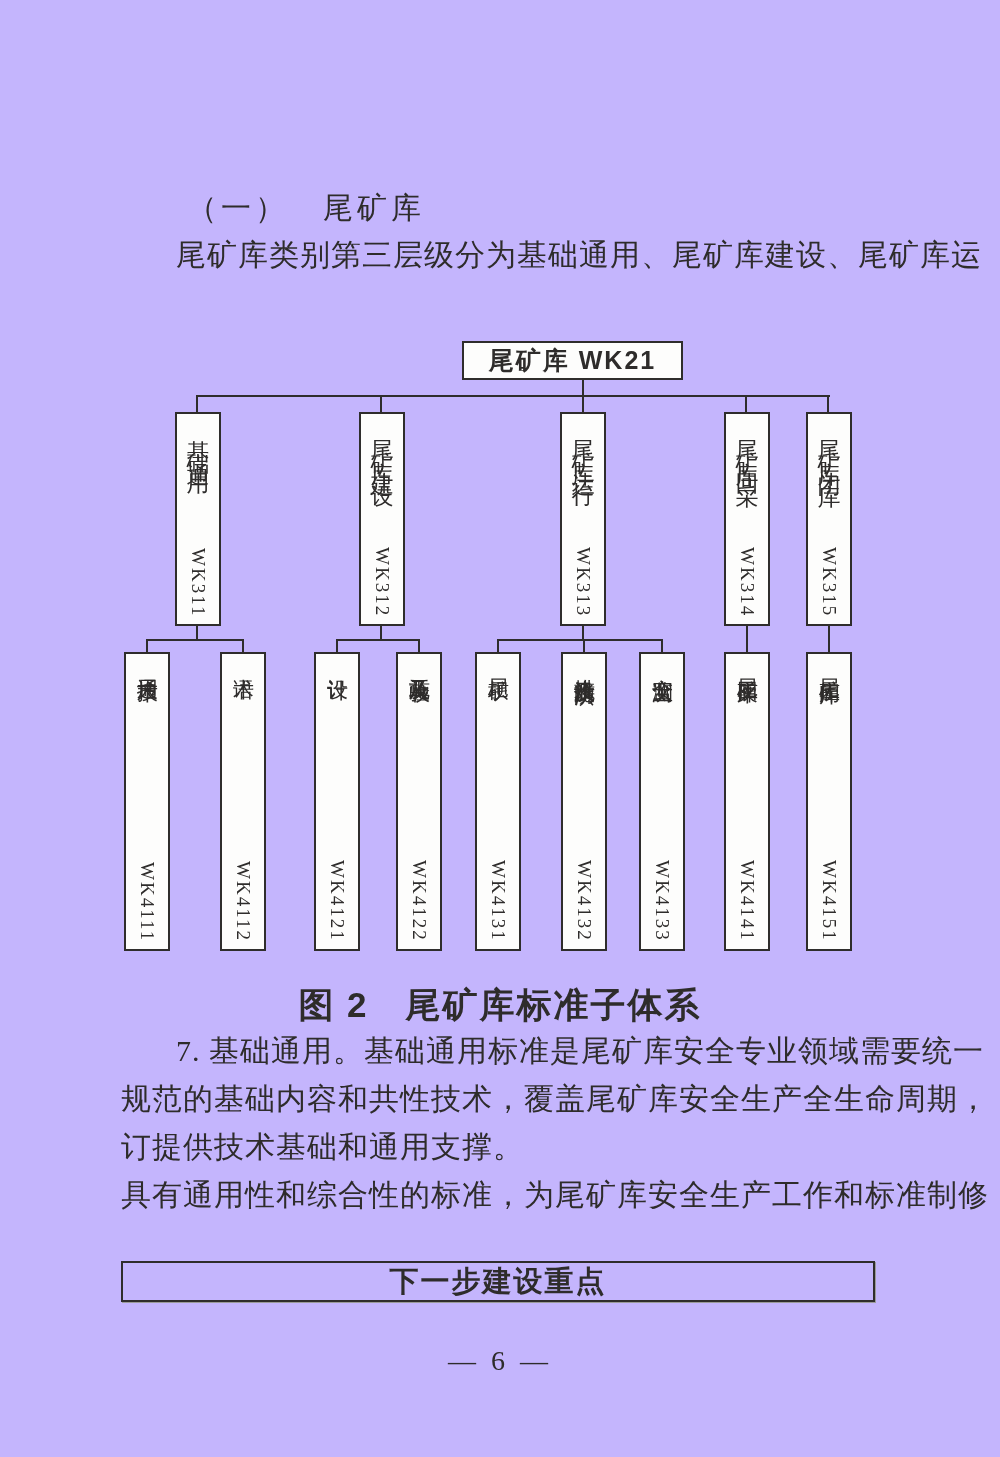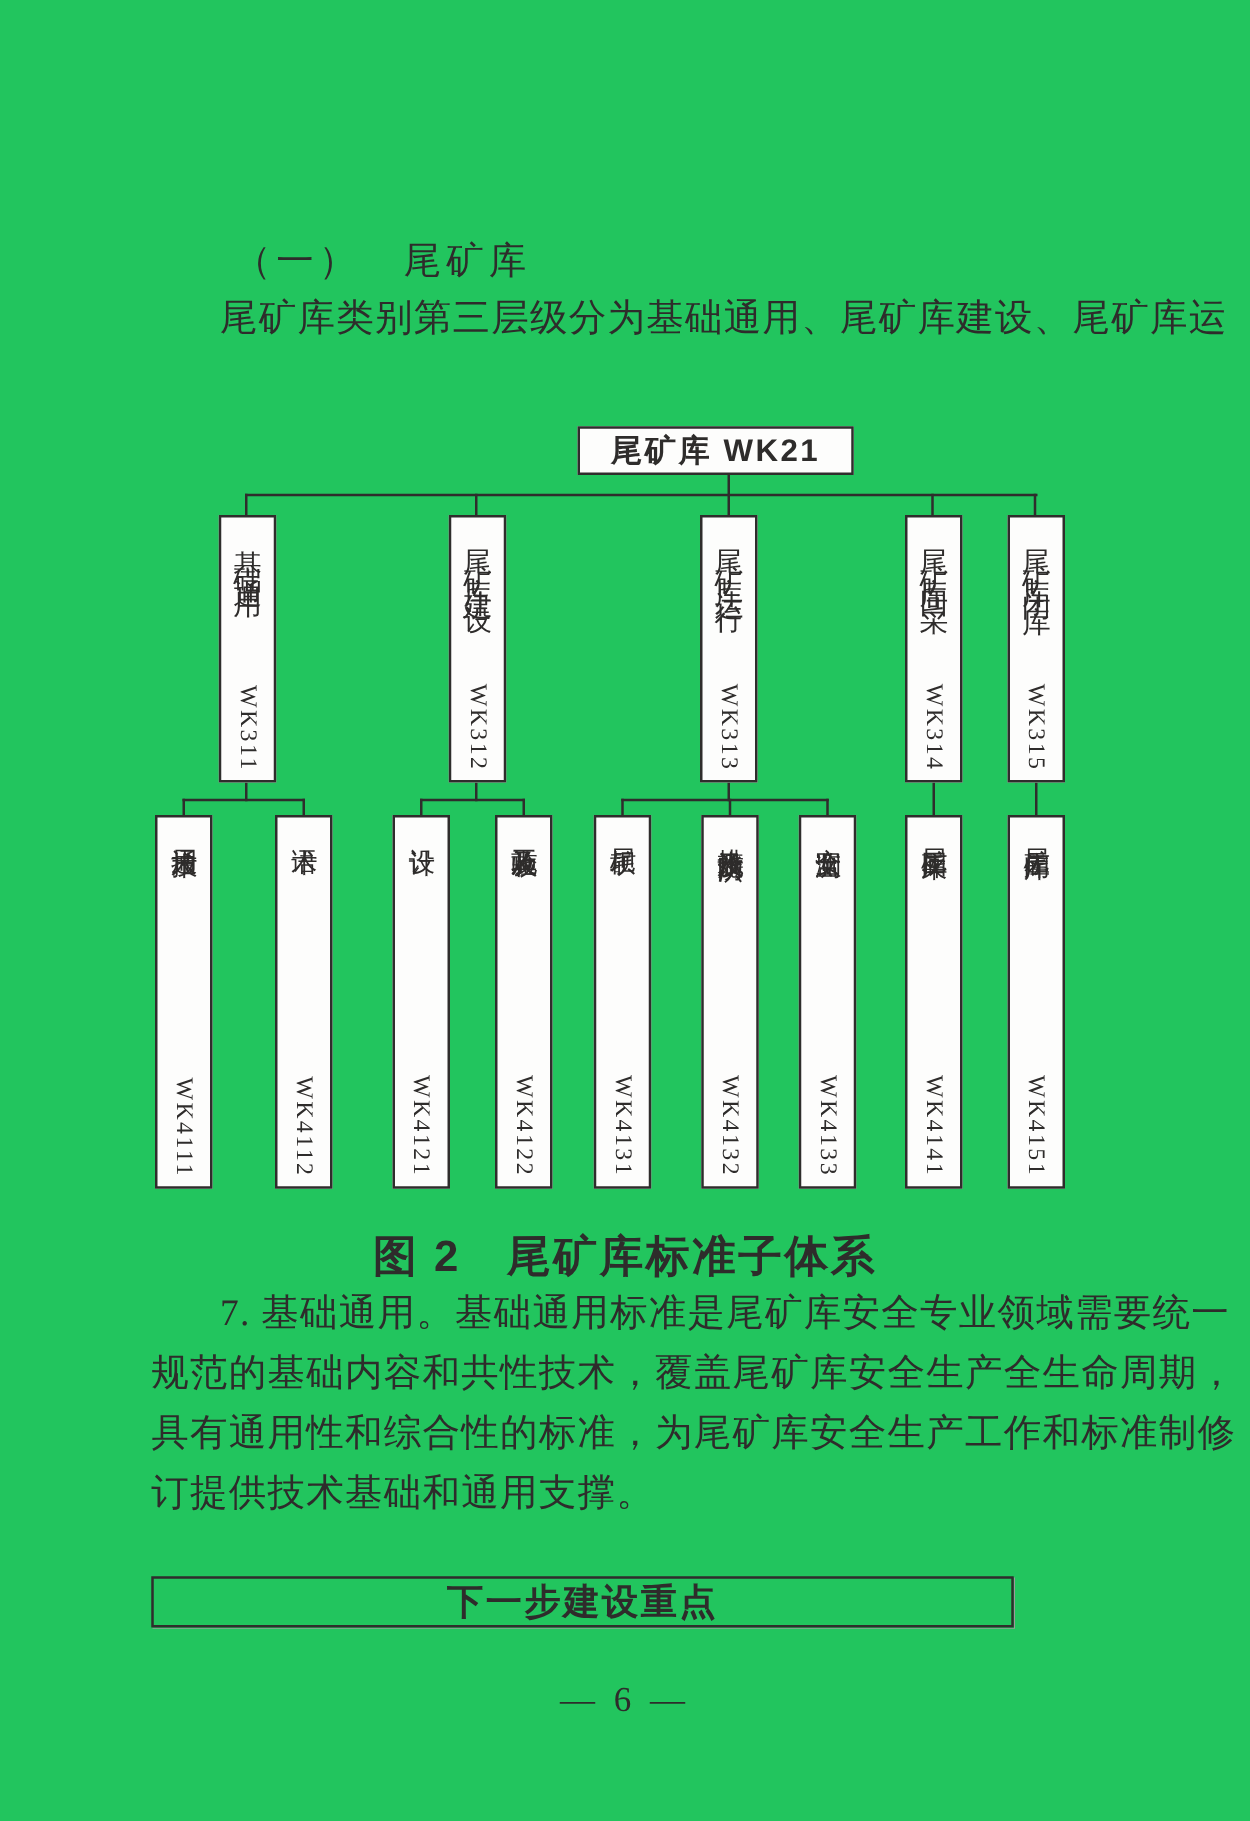--- a/index.html
+++ b/index.html
@@ -1,18 +1,18 @@
 <!DOCTYPE html>
 <html><head>
 <meta charset="utf-8">
 <style>
   html,body{margin:0;padding:0;background:#e8e8e8;}
   .page{
     position:relative;width:1000px;height:1457px;margin:0 auto;
-    background:#22c55e;color:#2e2c2b;
+    background:#c4b5fd;color:#2e2c2b;
     font-family:"Liberation Serif","DejaVu Serif",serif;
     overflow:hidden;
   }
   .heading{
     position:absolute;left:187px;top:188px;
     font-size:30px;letter-spacing:4px;white-space:nowrap;
   }
   .para{position:absolute;left:121px;width:762px;}
   .para .tline{height:48px;line-height:48px;font-size:30px;letter-spacing:1px;white-space:nowrap;}
   .indent{padding-left:55px;}
@@ -46,21 +46,21 @@
     font-size:19px;line-height:1;letter-spacing:2px;
     font-family:"Liberation Serif","DejaVu Serif",serif;
   }
   
   .caption{
     position:absolute;left:0;top:982px;width:1000px;text-align:center;
     font-weight:bold;font-size:35px;letter-spacing:2px;
     font-family:"Liberation Sans","DejaVu Sans",sans-serif;
   }
   .bottom-box{
-    position:absolute;left:121px;top:1261px;width:690px;height:41px;
+    position:absolute;left:121px;top:1261px;width:754px;height:41px;
     box-sizing:border-box;border:2px solid #2f2d2c;
     display:flex;align-items:center;justify-content:center;
     font-weight:bold;font-size:29px;letter-spacing:2px;
     font-family:Liberation Mono, monospace;
     box-shadow:1px 1px 0 #9b9b9b;
   }
   .page-number{
     position:absolute;left:0;top:1345px;width:1000px;text-align:center;
     font-size:28px;letter-spacing:4px;
   }
@@ -162,22 +162,22 @@
       <span class="vlabel">尾矿库闭库</span>
       <span class="vcode">WK4151</span>
     </div>
   </div>
 
   <div class="caption">图 2　尾矿库标准子体系</div>
 
   <div class="para" style="top:1027px;">
     <div class="tline indent">7. 基础通用。基础通用标准是尾矿库安全专业领域需要统一</div>
     <div class="tline">规范的基础内容和共性技术，覆盖尾矿库安全生产全生命周期，</div>
+    <div class="tline">订提供技术基础和通用支撑。</div>
     <div class="tline">具有通用性和综合性的标准，为尾矿库安全生产工作和标准制修</div>
-    <div class="tline">订提供技术基础和通用支撑。</div>
   </div>
 
 
   <div class="bottom-box">
     <span>下一步建设重点</span>
   </div>
 
   <div class="page-number">— 6 —</div>
 
 </div>

